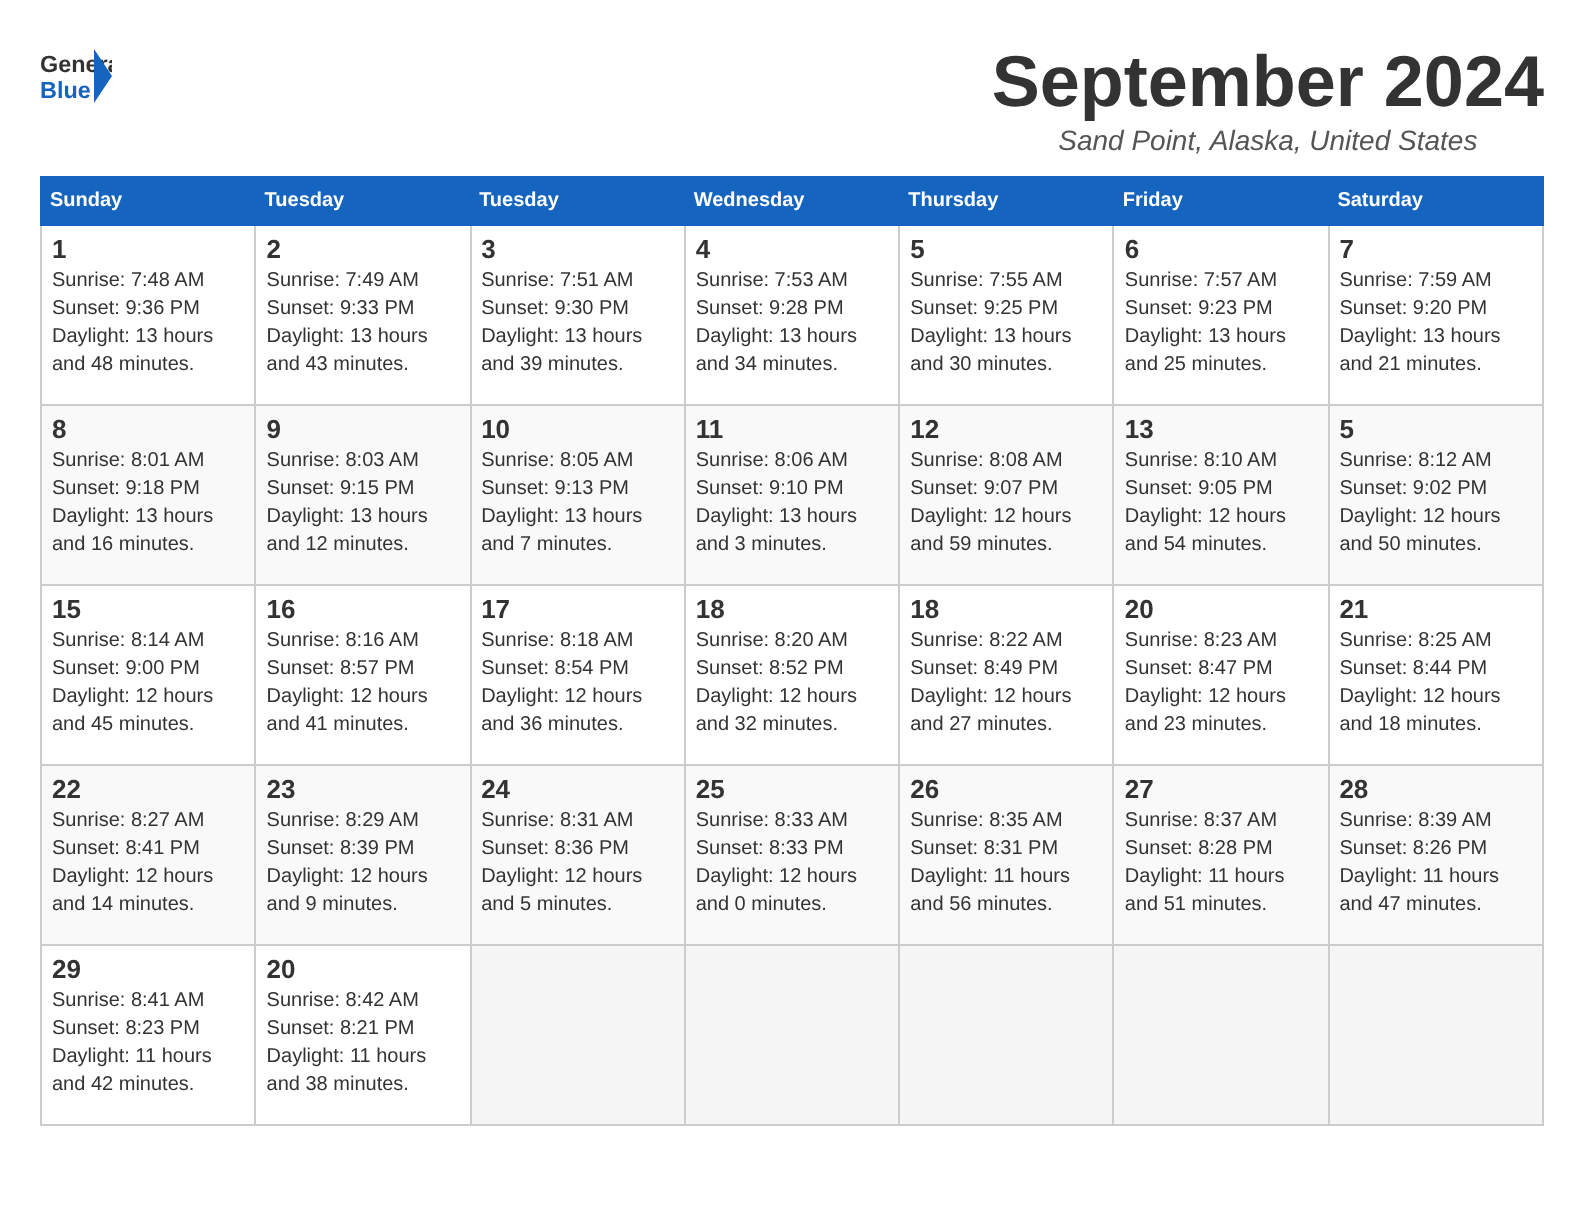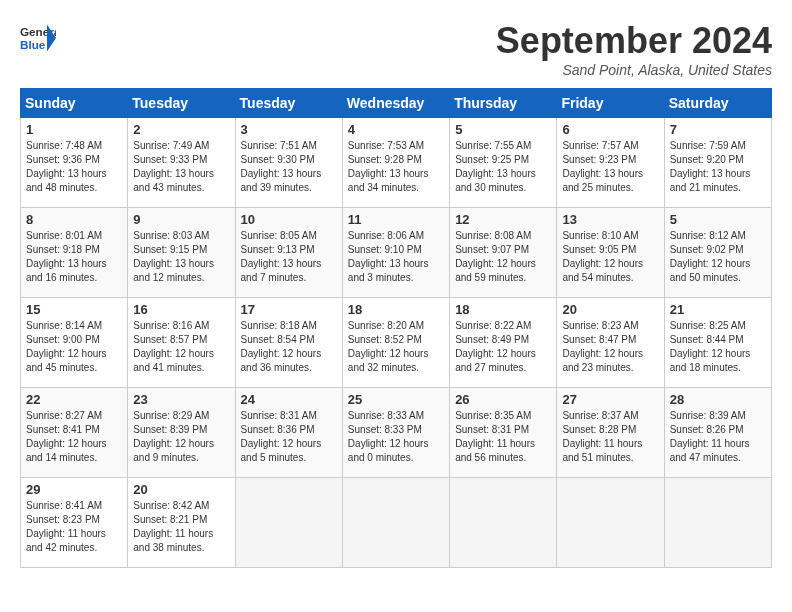--- a/index.html
+++ b/index.html
@@ -19,41 +19,41 @@
     .logo {
       display: flex;
       align-items: center;
       gap: 6px;
     }
     .logo-icon {
       width: 36px;
       height: 36px;
     }
     .title-section {
-      text-align: right;
+      text-align: center;
     }
     .month-title {
       font-size: 36px;
       font-weight: bold;
       color: #333;
     }
     .location {
       font-size: 14px;
       color: #555;
       font-style: italic;
     }
     table {
       width: 100%;
       border-collapse: collapse;
       table-layout: fixed;
     }
     th {
       background-color: #1565c0;
       color: #fff;
-      font-size: 14px;
+      font-size: 10px;
       font-weight: bold;
       padding: 6px 4px;
       text-align: left;
       border: 1px solid #1565c0;
     }
     td {
       border: 1px solid #ccc;
       vertical-align: top;
       padding: 4px 5px;
       font-size: 10px;

